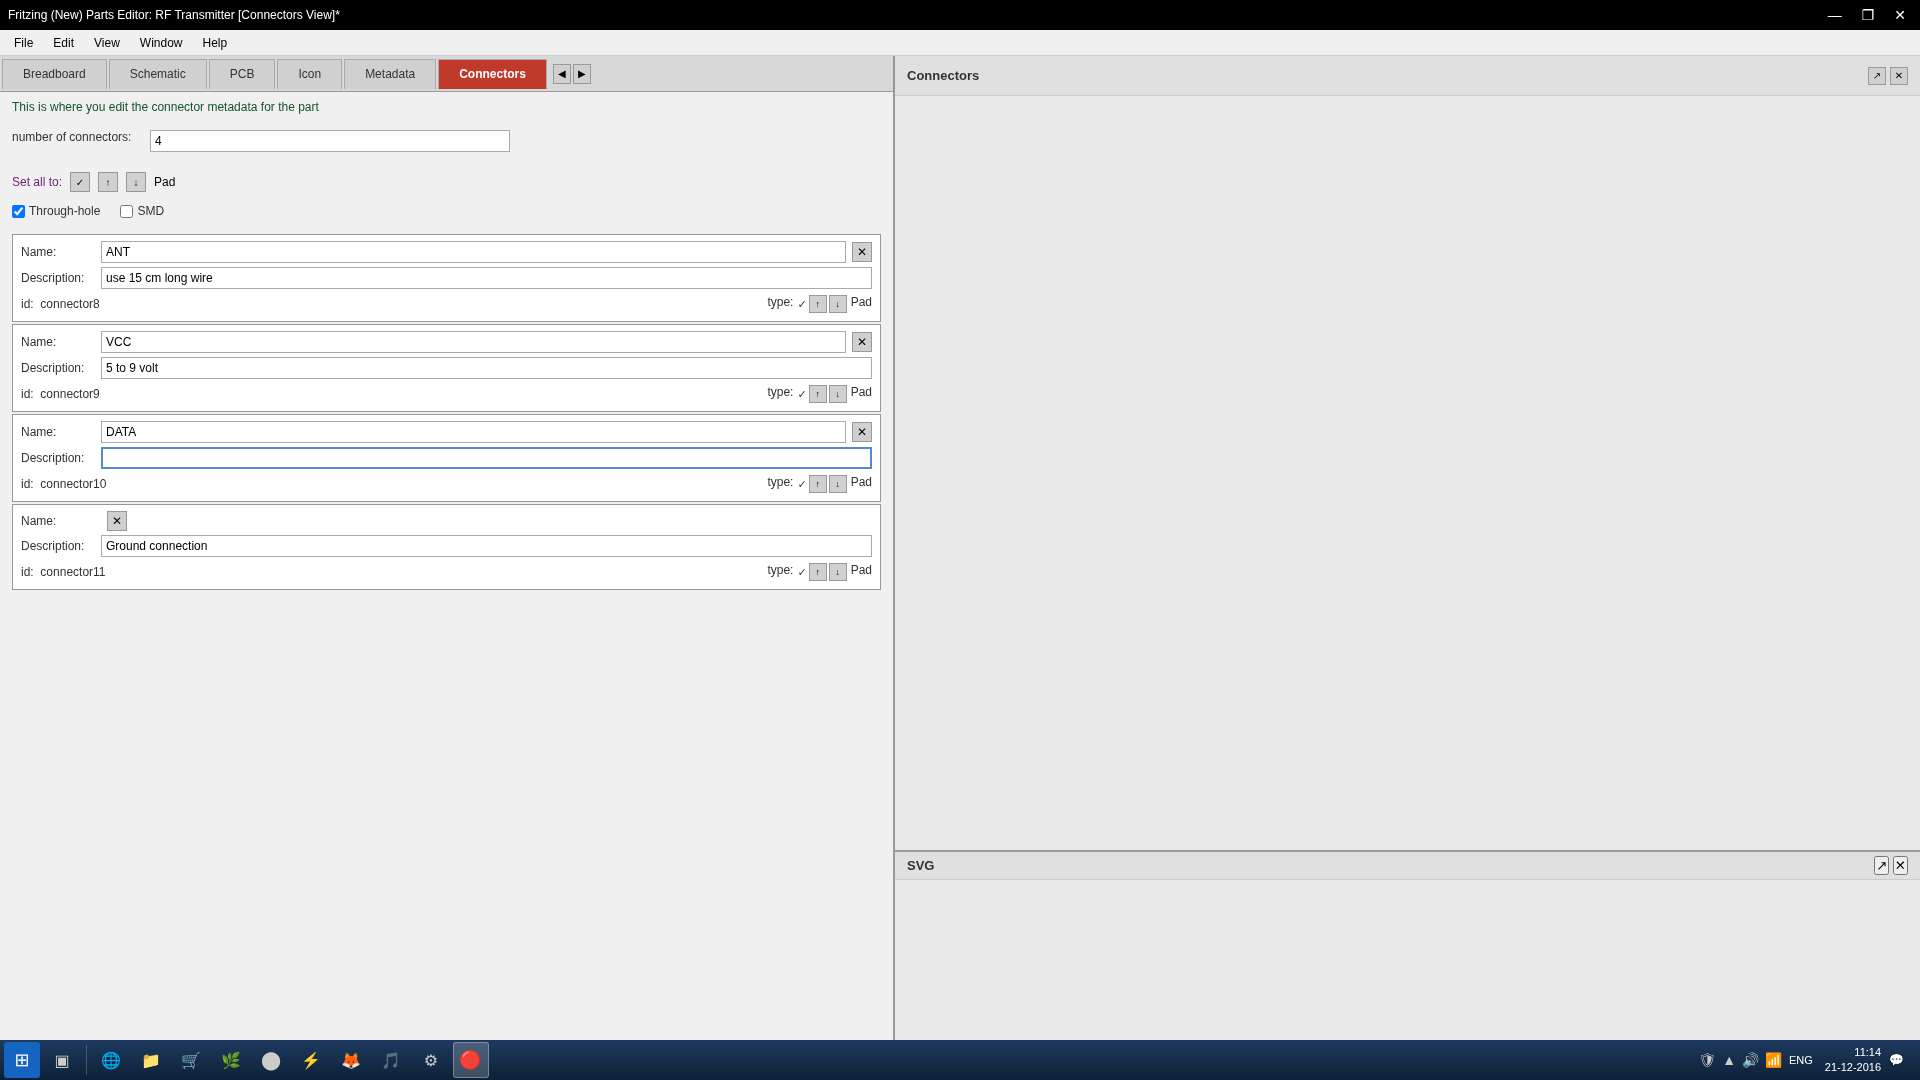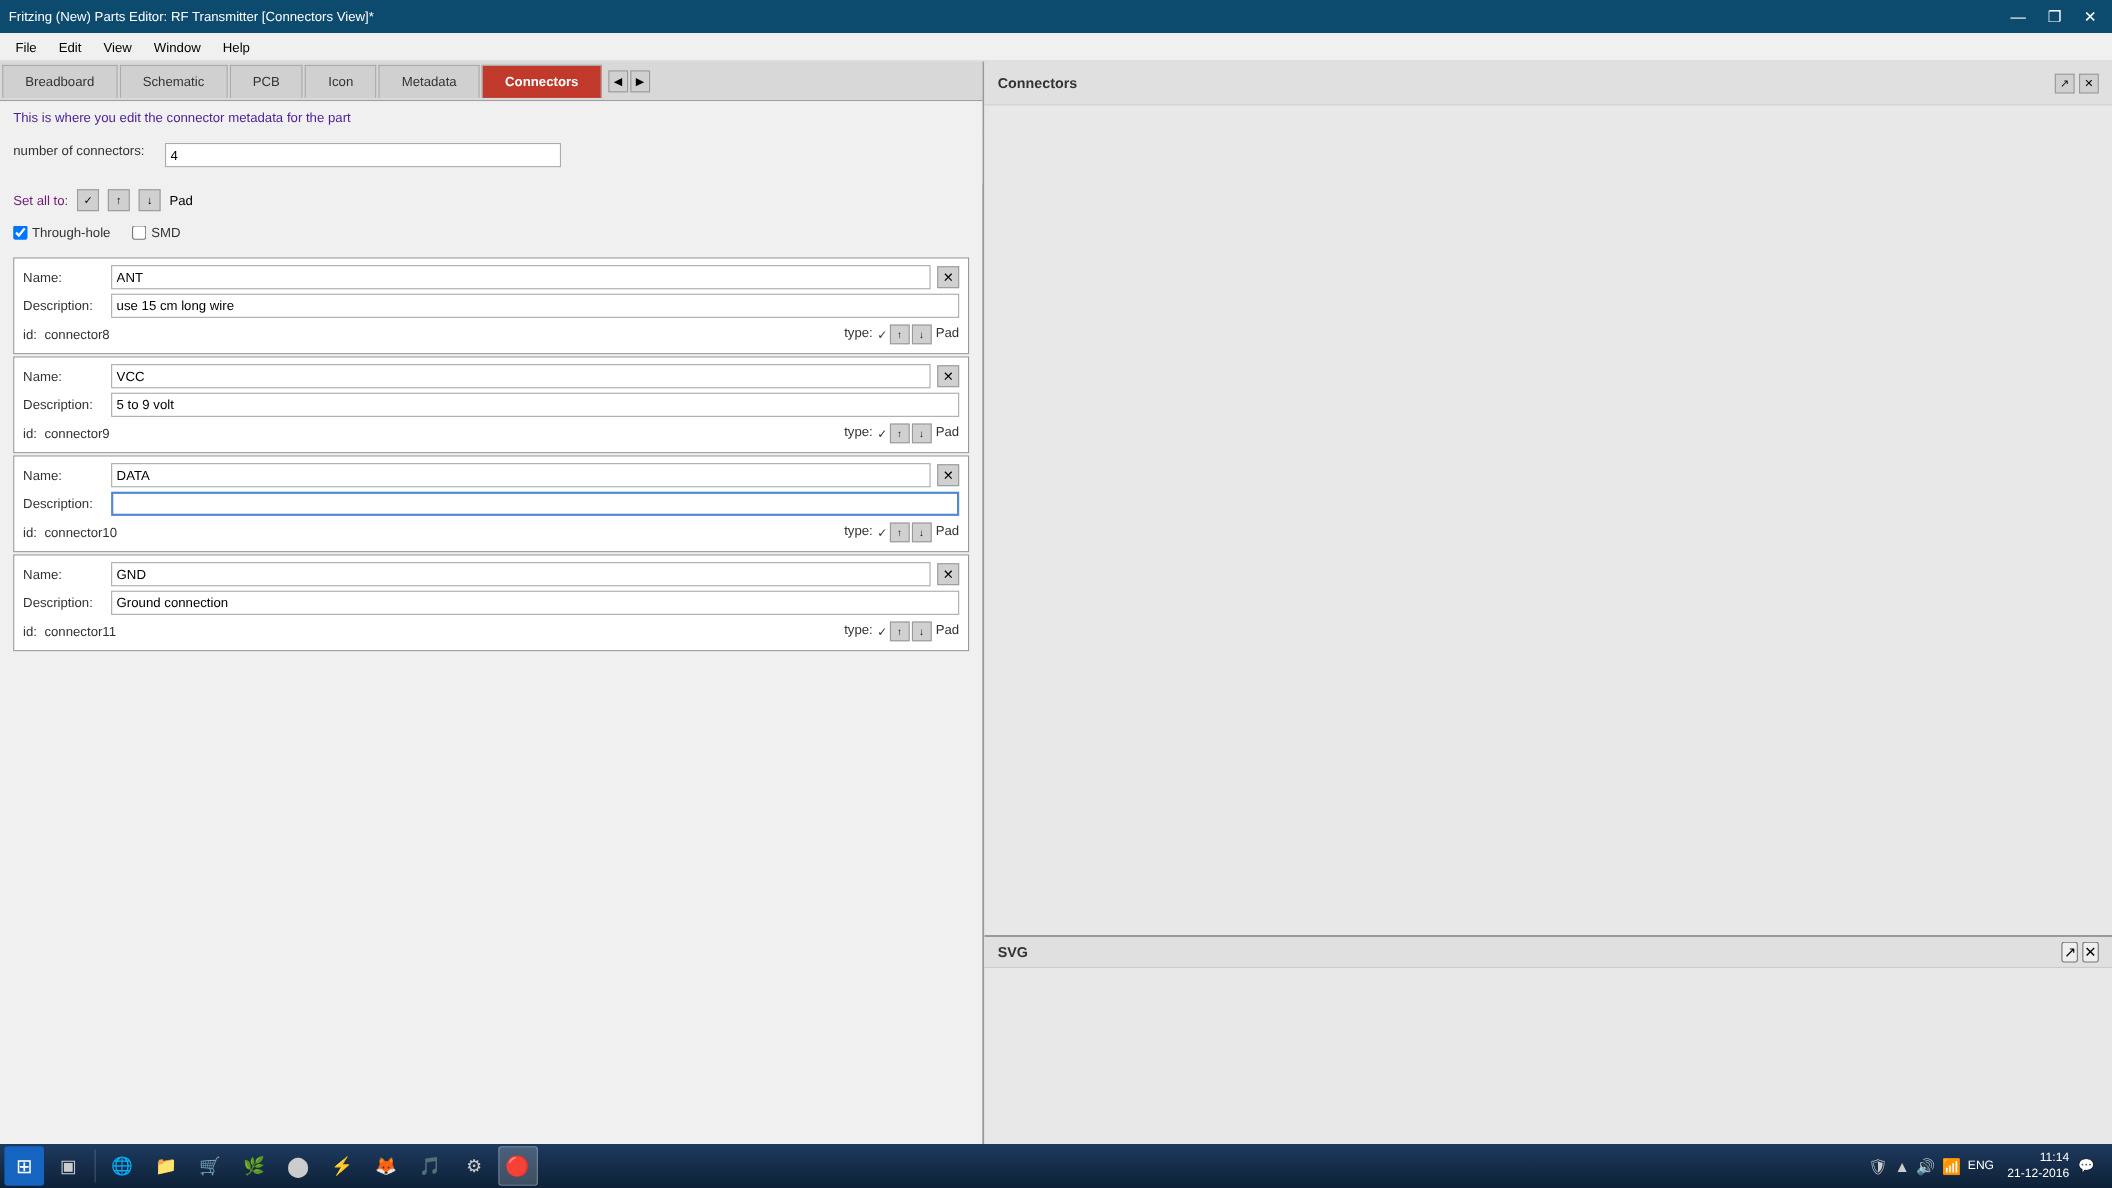--- a/index.html
+++ b/index.html
@@ -1,20 +1,20 @@
 <!DOCTYPE html>
 <html><head>
   <meta charset="utf-8">
   <style>
     * { margin: 0; padding: 0; box-sizing: border-box; }
     body { width: 1920px; height: 1080px; background: #f0f0f0; font-family: 'Segoe UI', Tahoma, sans-serif; font-size: 12px; overflow: hidden; }
 
     
     #titlebar {
-      background: #0c4a6e;
+      background: #000000;
       color: #fff;
       height: 30px;
       display: flex;
       align-items: center;
       padding: 0 8px;
       justify-content: space-between;
     }
     #titlebar .title { font-size: 12px; }
     #titlebar .controls { display: flex; gap: 8px; }
     #titlebar .controls span { cursor: pointer; font-size: 14px; padding: 2px 6px; }
@@ -76,21 +76,21 @@
       color: #fff;
       font-weight: bold;
     }
     .tab-nav { display: flex; gap: 2px; margin-left: 4px; }
     .tab-nav button { width: 18px; height: 20px; font-size: 10px; cursor: pointer; background: #d0d0d0; border: 1px solid #999; }
 
     
     #info-text {
       padding: 8px 12px;
       font-size: 12px;
-      color: #4c1d95;
+      color: #14532d;
       background: #f0f0f0;
     }
 
     
     #form-area {
       padding: 8px 12px;
       background: #f0f0f0;
     }
     .form-row {
       display: flex;
@@ -464,21 +464,20 @@
               <button class="type-ctrl-btn">↓</button>
             </div>
             <span>Pad</span>
           </div>
         </div>
       </div>
 
       <div class="connector-block">
         <div class="connector-row">
           <label>Name:</label>
-          <input type="text" value="GND" style="">
           <button class="connector-close">✕</button>
         </div>
         <div class="connector-row">
           <label>Description:</label>
           <input type="text" value="Ground connection" style="">
         </div>
         <div class="connector-id-row">
           <span class="connector-id">
             <span>id:</span>&nbsp;
             <span>connector11</span>

